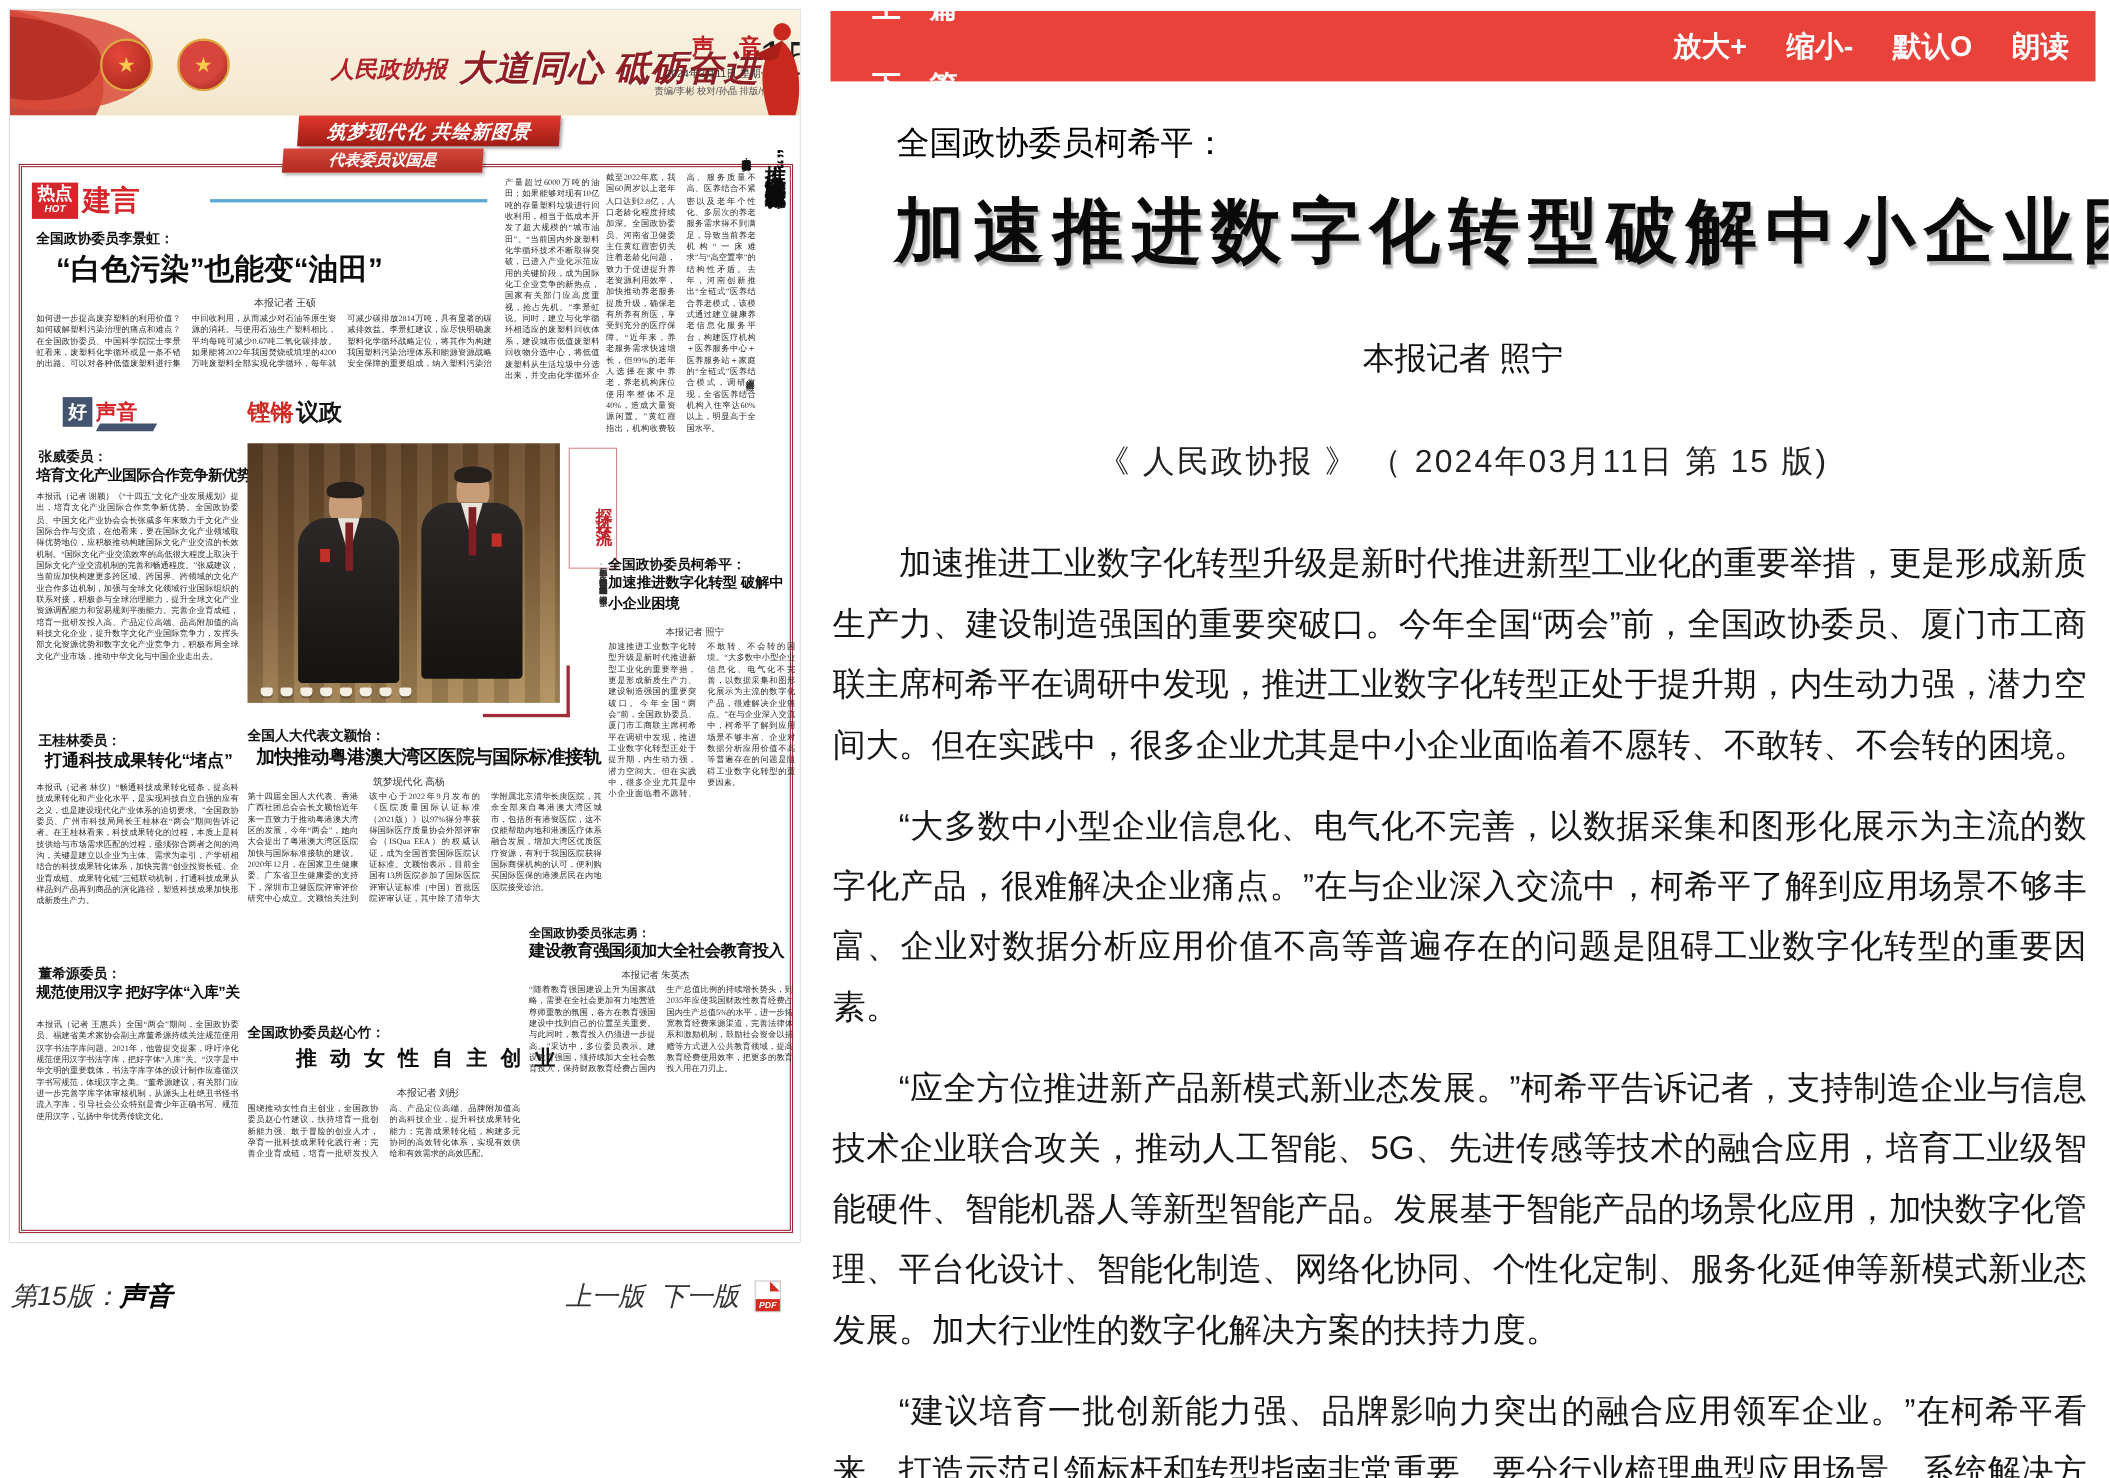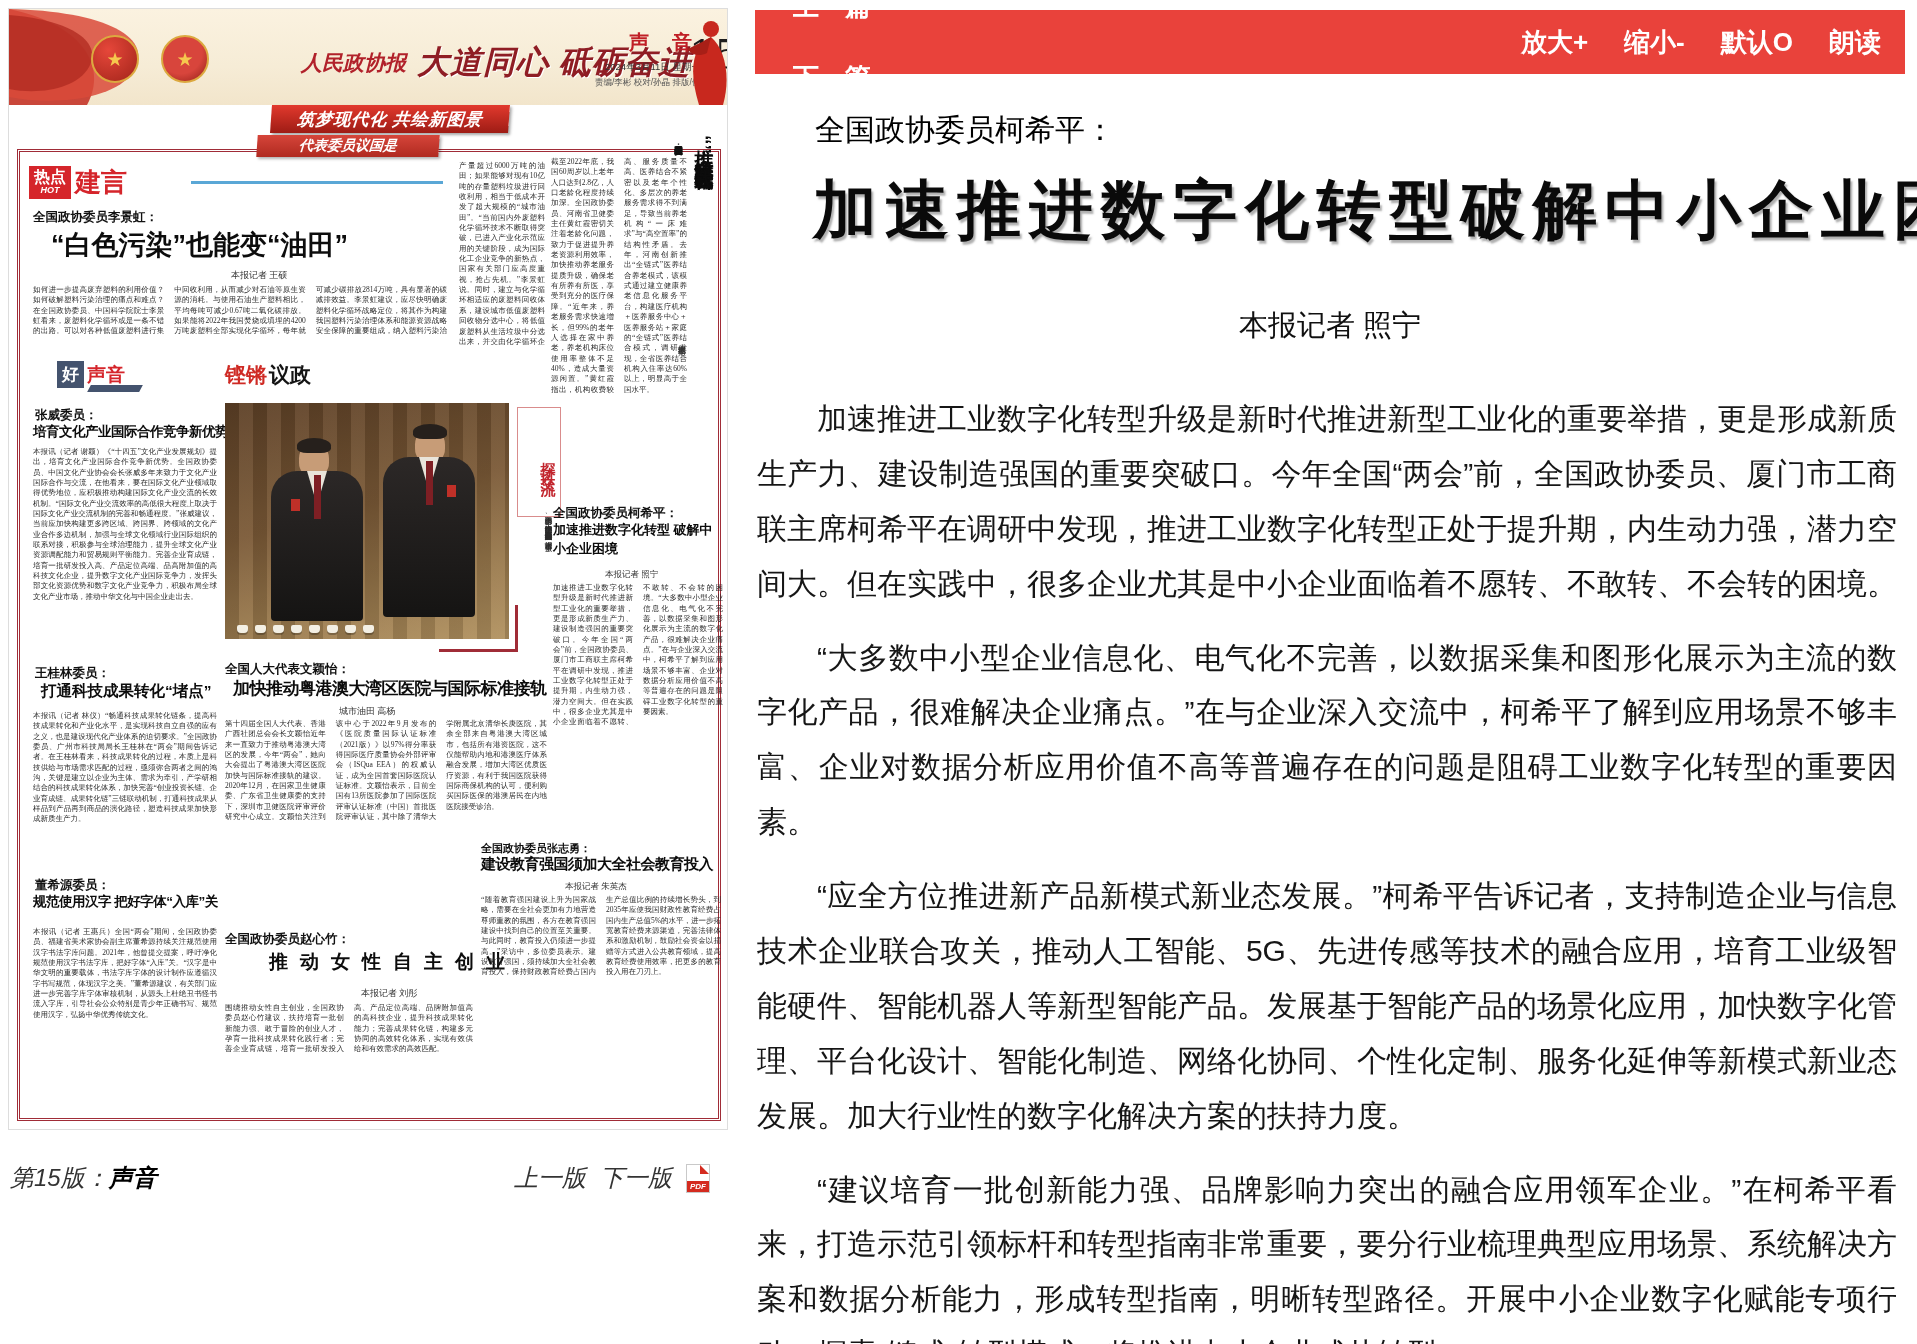--- a/index.html
+++ b/index.html
@@ -188,21 +188,21 @@
             <span class="cup"></span>
         </div>
       </div>
       <div class="abs pcorner"></div>
 
       <div class="abs tagbox" style="left:508px;top:398px;">探讨交流</div>
       <div class="abs np-body vtext" style="left:506px;top:502px;width:38px;height:200px;font-size:7.5px;">全国政协委员、澳门人士在小组会议间隙，就协同推进经济社会发展等话题交换意见。 本报记者 贾宁 摄</div>
 
       <div class="abs np-kicker" style="left:216px;top:652px;">全国人大代表文颖怡：</div>
       <div class="abs np-h" style="left:224px;top:668px;font-size:17px;letter-spacing:-0.5px;">加快推动粤港澳大湾区医院与国际标准接轨</div>
-      <div class="abs np-by" style="left:330px;top:696px;">城市油田 高杨</div>
+      <div class="abs np-by" style="left:330px;top:696px;">筑梦现代化 高杨</div>
       <div class="abs np-body" style="left:216px;top:710px;width:322px;height:200px;column-count:3;">第十四届全国人大代表、香港广西社团总会会长文颖怡近年来一直致力于推动粤港澳大湾区的发展，今年“两会”，她向大会提出了粤港澳大湾区医院加快与国际标准接轨的建议。2020年12月，在国家卫生健康委、广东省卫生健康委的支持下，深圳市卫健医院评审评价研究中心成立。文颖怡关注到该中心于2022年9月发布的《医院质量国际认证标准（2021版）》以97%得分率获得国际医疗质量协会外部评审会（ISQua EEA）的权威认证，成为全国首套国际医院认证标准。文颖怡表示，目前全国有13所医院参加了国际医院评审认证标准（中国）首批医院评审认证，其中除了清华大学附属北京清华长庚医院，其余全部来自粤港澳大湾区城市，包括所有港资医院，这不仅能帮助内地和港澳医疗体系融合发展，增加大湾区优质医疗资源，有利于我国医院获得国际商保机构的认可，便利购买国际医保的港澳居民在内地医院接受诊治。</div>
 
       <div class="abs np-kicker" style="left:216px;top:922px;">全国政协委员赵心竹：</div>
       <div class="abs np-h" style="left:260px;top:940px;font-size:19px;letter-spacing:12px;">推动女性自主创业</div>
       <div class="abs np-by" style="left:352px;top:978px;">本报记者 刘彤</div>
       <div class="abs np-body" style="left:216px;top:994px;width:248px;height:104px;column-count:2;">围绕推动女性自主创业，全国政协委员赵心竹建议，扶持培育一批创新能力强、敢于冒险的创业人才，孕育一批科技成果转化践行者；完善企业育成链，培育一批研发投入高、产品定位高端、品牌附加值高的高科技企业，提升科技成果转化能力；完善成果转化链，构建多元协同的高效转化体系，实现有效供给和有效需求的高效匹配。</div>
 
       <div class="abs np-kicker" style="left:544px;top:496px;">全国政协委员柯希平：</div>
       <div class="abs np-h" style="left:544px;top:512px;font-size:13px;white-space:normal;width:172px;line-height:1.45;">加速推进数字化转型 破解中小企业困境</div>
       <div class="abs np-by" style="left:596px;top:560px;font-size:8.5px;">本报记者 照宁</div>
@@ -239,20 +239,21 @@
         <span class="tb-btn">放大+</span>
         <span class="tb-btn">缩小-</span>
         <span class="tb-btn">默认O</span>
         <span class="tb-btn">朗读</span>
       </div>
     </div>
 
     <div class="art-kicker">全国政协委员柯希平：</div>
     <div class="art-title">加速推进数字化转型破解中小企业困境</div>
     <div class="art-byline">本报记者 照宁</div>
+    <div class="art-source">《 人民政协报 》 （ 2024年03月11日   第 15 版)</div>
 
     <div class="art-body">
       <p>加速推进工业数字化转型升级是新时代推进新型工业化的重要举措，更是形成新质生产力、建设制造强国的重要突破口。今年全国“两会”前，全国政协委员、厦门市工商联主席柯希平在调研中发现，推进工业数字化转型正处于提升期，内生动力强，潜力空间大。但在实践中，很多企业尤其是中小企业面临着不愿转、不敢转、不会转的困境。</p>
       <p>“大多数中小型企业信息化、电气化不完善，以数据采集和图形化展示为主流的数字化产品，很难解决企业痛点。”在与企业深入交流中，柯希平了解到应用场景不够丰富、企业对数据分析应用价值不高等普遍存在的问题是阻碍工业数字化转型的重要因素。</p>
       <p>“应全方位推进新产品新模式新业态发展。”柯希平告诉记者，支持制造企业与信息技术企业联合攻关，推动人工智能、5G、先进传感等技术的融合应用，培育工业级智能硬件、智能机器人等新型智能产品。发展基于智能产品的场景化应用，加快数字化管理、平台化设计、智能化制造、网络化协同、个性化定制、服务化延伸等新模式新业态发展。加大行业性的数字化解决方案的扶持力度。</p>
       <p>“建议培育一批创新能力强、品牌影响力突出的融合应用领军企业。”在柯希平看来，打造示范引领标杆和转型指南非常重要，要分行业梳理典型应用场景、系统解决方案和数据分析能力，形成转型指南，明晰转型路径。开展中小企业数字化赋能专项行动，探索“链式”转型模式，将推进中小企业成片转型。</p>
     </div>
   </div>
 
 </div>

